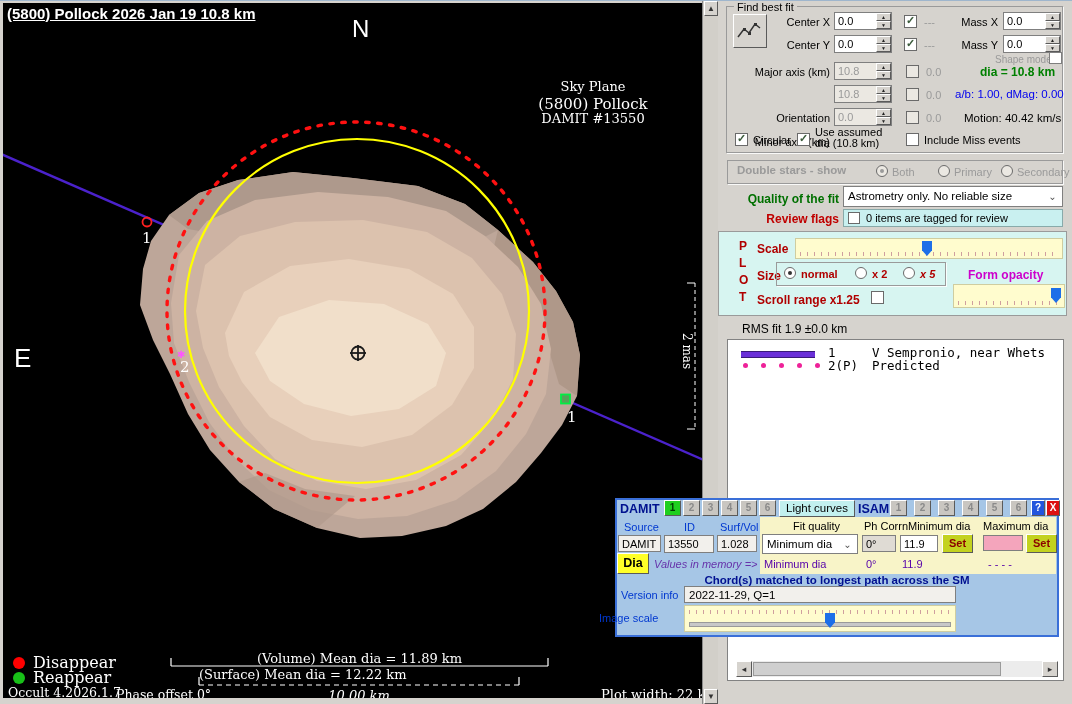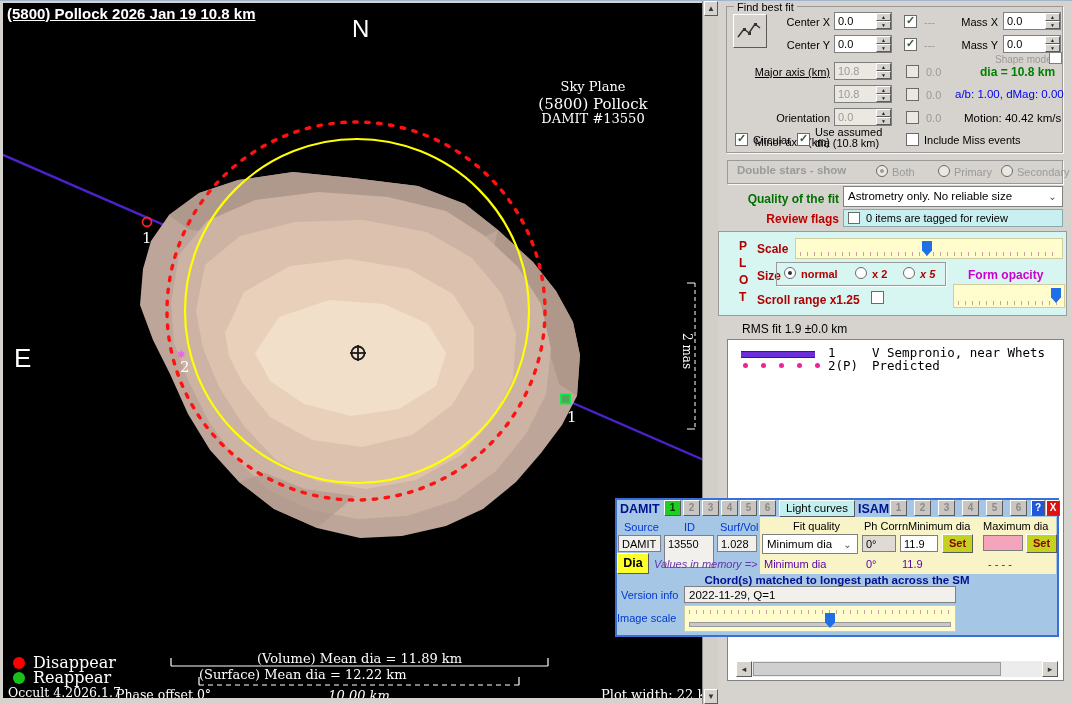--- a/index.html
+++ b/index.html
@@ -176,21 +176,21 @@
   <div class="spin" style="left:1003px;top:34px;width:58px;">
     <span class="val">0.0</span>
     <span class="btns">
         <span>▲</span>
         <span>▼</span>
       </span>
   </div>
   <div class="lbl gray" style="left:995px;top:53px;font-size:10px;">Shape model</div>
   <div class="abs sunken" style="left:1049px;top:51px;width:13px;height:12px;"></div>
 
-  <div class="lbl r" style="left:742px;top:65px;width:88px;text-decoration:underline;">Major axis (km)</div>
+  <div class="lbl r" style="left:742px;top:65px;width:88px;">Major axis (km)</div>
   <div class="spin dis" style="left:834px;top:61px;width:58px;">
     <span class="val">10.8</span>
     <span class="btns">
         <span>▲</span>
         <span>▼</span>
       </span>
   </div>
   <div class="cb dis" style="left:906px;top:64px;"></div>
   <div class="lbl gray" style="left:926px;top:65px;">0.0</div>
   <div class="lbl b" style="left:980px;top:64px;color:#008000;font-size:12px;">dia = 10.8 km</div>
@@ -324,21 +324,21 @@
   <div class="abs" style="left:760px;top:516px;width:296px;height:57px;background:#f8f4c8;"></div>
   <div class="lbl" style="left:624px;top:520px;color:#0038d0;">Source</div>
   <div class="lbl" style="left:684px;top:520px;color:#0038d0;">ID</div>
   <div class="lbl" style="left:720px;top:520px;color:#0038d0;">Surf/Vol</div>
   <div class="lbl" style="left:793px;top:519px;">Fit quality</div>
   <div class="lbl" style="left:864px;top:519px;">Ph Corrn</div>
   <div class="lbl" style="left:908px;top:519px;">Minimum dia</div>
   <div class="lbl" style="left:983px;top:519px;">Maximum dia</div>
 
   <div class="abs sunken" style="left:618px;top:534px;width:43px;height:17px;background:#f2f0ec;font:11px 'Liberation Sans',sans-serif;padding:2px 0 0 3px;">DAMIT</div>
-  <div class="abs sunken" style="left:664px;top:534px;width:50px;height:33px;background:#f2f0ec;font:11px 'Liberation Sans',sans-serif;padding:2px 0 0 3px;">13550</div>
+  <div class="abs sunken" style="left:664px;top:534px;width:50px;height:18px;background:#f2f0ec;font:11px 'Liberation Sans',sans-serif;padding:2px 0 0 3px;">13550</div>
   <div class="abs sunken" style="left:717px;top:534px;width:40px;height:17px;background:#f2f0ec;font:11px 'Liberation Sans',sans-serif;padding:2px 0 0 3px;">1.028</div>
   <div class="combo" style="left:762px;top:533px;width:96px;height:20px;">
     <span class="ctext">Minimum dia</span>
     <span class="carr">⌄</span>
   </div>
   <div class="abs sunken" style="left:862px;top:534px;width:34px;height:17px;background:#dfdbd4;font:11px 'Liberation Sans',sans-serif;padding:2px 0 0 3px;">0°</div>
   <div class="abs sunken" style="left:900px;top:534px;width:38px;height:17px;font:11px 'Liberation Sans',sans-serif;padding:2px 0 0 3px;">11.9</div>
   <div class="abs raised" style="left:942px;top:533px;width:31px;height:19px;background:#c3d21f;color:#8a0000;font:bold 11px 'Liberation Sans',sans-serif;text-align:center;line-height:17px;">Set</div>
   <div class="abs sunken" style="left:983px;top:534px;width:40px;height:16px;background:#f4a5bc;"></div>
   <div class="abs raised" style="left:1026px;top:533px;width:31px;height:19px;background:#c3d21f;color:#8a0000;font:bold 11px 'Liberation Sans',sans-serif;text-align:center;line-height:17px;">Set</div>
@@ -347,20 +347,20 @@
   <div class="lbl" style="left:654px;top:557px;font-style:italic;color:#6633aa;">Values in memory =&gt;</div>
   <div class="lbl" style="left:764px;top:557px;color:#5500aa;">Minimum dia</div>
   <div class="lbl" style="left:866px;top:557px;color:#5500aa;">0°</div>
   <div class="lbl" style="left:902px;top:557px;color:#5500aa;">11.9</div>
   <div class="lbl" style="left:988px;top:557px;color:#5500aa;">- - - -</div>
 
   <div class="lbl b" style="left:615px;top:573px;width:444px;text-align:center;color:#001090;font-size:11.5px;">Chord(s) matched to longest path across the SM</div>
 
   <div class="lbl" style="left:621px;top:588px;color:#0038d0;">Version info</div>
   <div class="abs sunken" style="left:684px;top:585px;width:272px;height:17px;background:#f2f0ec;font:11.5px 'Liberation Sans',sans-serif;padding:2px 0 0 4px;">2022-11-29, Q=1</div>
-  <div class="lbl" style="left:617px;top:611px;color:#0038d0;">Image scale</div>
+  <div class="lbl" style="left:599px;top:611px;color:#0038d0;">Image scale</div>
   <div class="slider" style="left:684px;top:604px;width:272px;height:27px;">
     <div style="position:absolute;left:4px;right:4px;top:4px;height:4px;background:repeating-linear-gradient(90deg,#cf9f9f 0 1px,transparent 1px 7px);"></div>
     <div style="position:absolute;left:4px;right:4px;bottom:4px;height:3px;background:#c8c8c8;border:1px solid #9a9a9a;"></div>
     <div class="thumb" style="left:140px;top:7px;"></div>
   </div>
 
 </div>
 
 </body></html>

